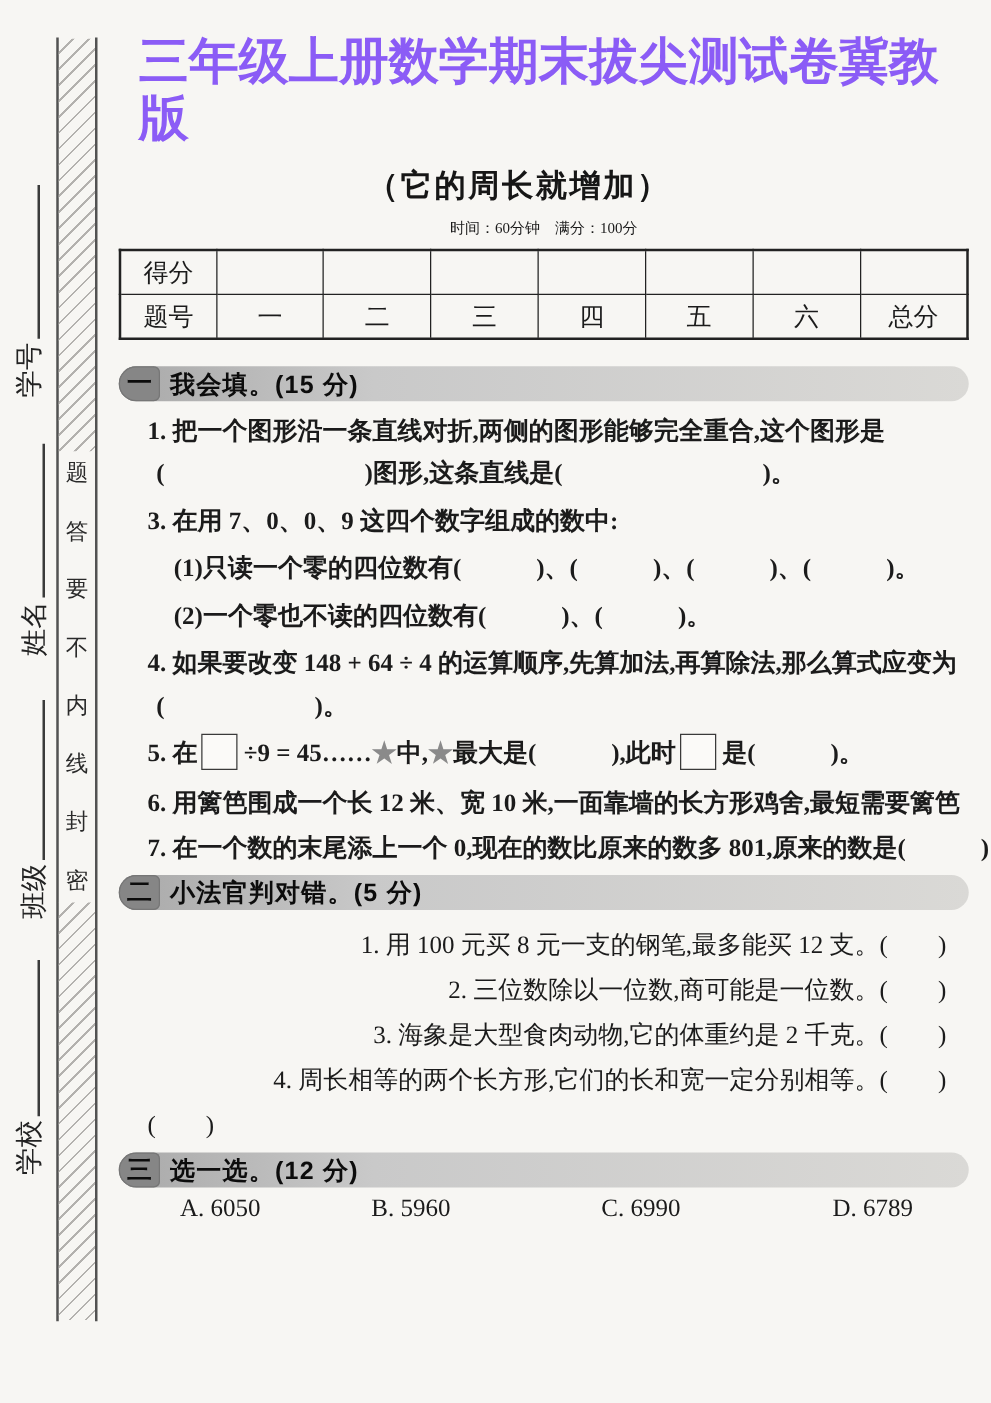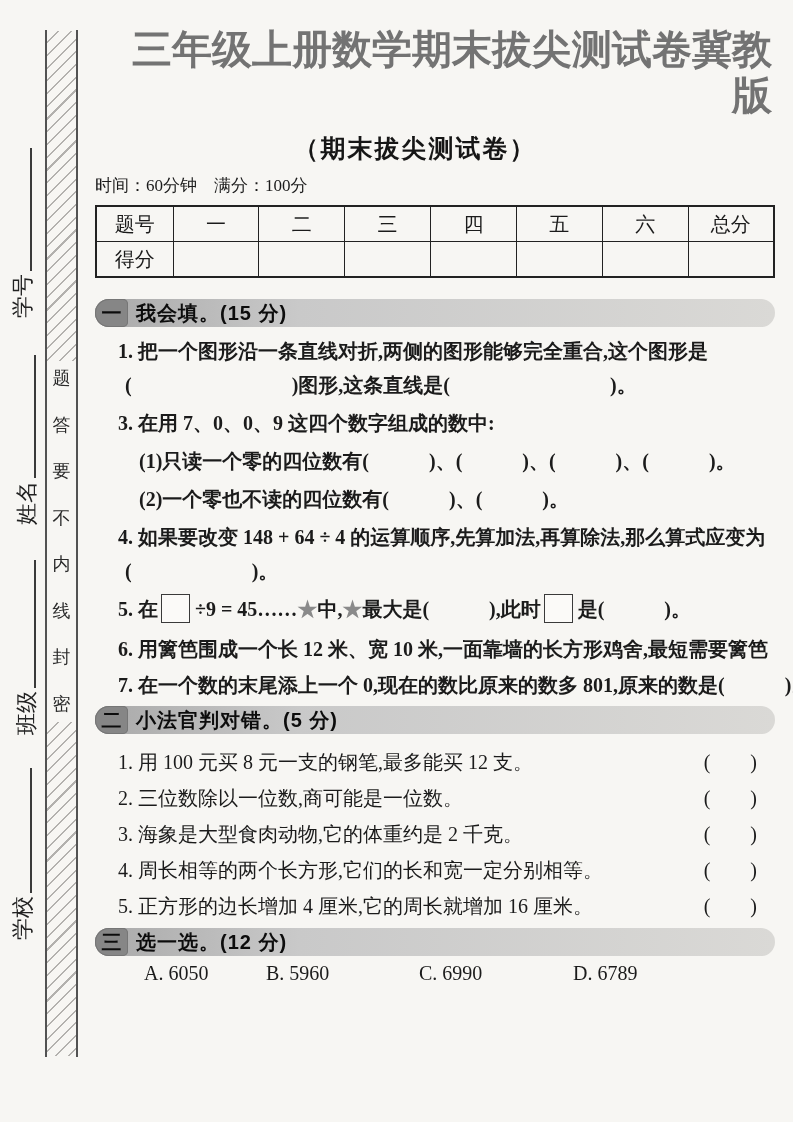--- a/index.html
+++ b/index.html
@@ -21,25 +21,25 @@
   .seal-chars { position:absolute; left:46px; top:360px; width:31px; height:362px;
     display:flex; flex-direction:column; justify-content:space-between; align-items:center;
     font-size:18px; color:#2a2a2a; box-sizing:border-box; padding:6px 0; }
   .side-label { position:absolute; height:30px; transform-origin:0 0; transform:rotate(-90deg);
     display:flex; align-items:flex-end; font-size:22px; color:#222; white-space:nowrap; }
   .side-label .ul { display:inline-block; border-bottom:2px solid #3a3a3a; height:4px;
     flex:1; margin-left:3px; margin-bottom:6px; }
 
   
   .main { position:absolute; left:95px; top:0; width:680px; }
-  .title { margin:26px 3px 0; font-family:"Liberation Sans", sans-serif; font-weight:bold;
-    font-size:40px; line-height:1.15; text-align:right; color:#737373; letter-spacing:0; }
+  .title { margin:26px 16px 0; font-family:"Liberation Sans", sans-serif; font-weight:bold;
+    font-size:40px; line-height:1.15; text-align:left; color:#8b5cf6; letter-spacing:0; }
   .subtitle { margin:14px 0 0 -40px; text-align:center; font-family:"Liberation Sans", sans-serif;
     font-weight:bold; font-size:25px; letter-spacing:2px; color:#161616; }
-  .info { margin-top:9px; text-align:left; font-size:17px; }
+  .info { margin-top:9px; text-align:center; font-size:12px; }
 
   table.score { margin-top:8px; width:100%; border-collapse:collapse; table-layout:fixed;
     border:2.5px solid #222; background:transparent; }
   table.score td { border:1.6px solid #222; height:34px; text-align:center;
     font-size:20px; padding:0; }
 
   .secbar { margin-top:21px; height:28px; border-radius:14px;
     background:linear-gradient(to right,#a9a9a9,#c9c9c9 30%,#dad9d6);
     display:flex; align-items:center;
     font-family:"Liberation Sans", sans-serif; font-weight:bold; }
@@ -52,24 +52,24 @@
   .q.cont { padding-left:30px; }
   .q.sub  { padding-left:44px; }
   .mt0{margin-top:0} .mt2{margin-top:2px} .mt4{margin-top:4px} .mt6{margin-top:6px}
   .mt7{margin-top:7px} .mt10{margin-top:10px}
 
   .sqbox { display:inline-block; width:27px; height:27px; border:1.5px solid #3a3a3a;
     vertical-align:-7px; margin:0 5px 0 3px; background:#fbfaf8; }
   .star { color:#8a8a8a; }
 
   .tf { display:flex; font-size:20px; line-height:36px; padding:0 18px 0 23px; }
-  .tf .txt { flex:1; white-space:nowrap; overflow:hidden; }
+  .tf .txt { flex:1; white-space:nowrap; overflow:hidden;text-align:right; }
   .tf .ans { flex:none; }
 
-  .opts { display:flex; font-size:20px; line-height:34px; padding-left:49px; white-space:nowrap; }
+  .opts { display:flex; font-size:20px; line-height:34px; padding-left:49px; white-space:nowrap;gap:31px; }
   .opt-a { width:122px; } .opt-b { width:153px; } .opt-c { width:154px; }
 </style>
 </head>
 <body>
 
 <div class="page">
 
   <div class="rule rule-l"></div>
   <div class="rule rule-r"></div>
   <div class="hatch hatch-top"></div>
@@ -99,55 +99,55 @@
       <span class="ul"></span>
   </div>
   <div class="side-label" style="left:8px;  top:940px; width:172px;">
     <span>学校</span>
       <span class="ul"></span>
   </div>
 
   <div class="main">
 
     <h1 class="title">三年级上册数学期末拔尖测试卷冀教版</h1>
-    <div class="subtitle">（期末拔尖测试卷）</div>
+    <div class="subtitle">（它的周长就增加）</div>
     <div class="info">时间：60分钟　满分：100分</div>
 
     <table class="score">
       <colgroup>
           <col style="width:77px">
           <col>
           <col>
           <col>
           <col>
           <col>
           <col>
           <col>
         </colgroup>
       <tbody>
           <tr>
+        <td>得分</td>
+        <td></td>
+        <td></td>
+        <td></td>
+        <td></td>
+        <td></td>
+        <td></td>
+        <td></td>
+      </tr>
+      <tr>
         <td>题号</td>
         <td>一</td>
         <td>二</td>
         <td>三</td>
         <td>四</td>
         <td>五</td>
         <td>六</td>
         <td>总分</td>
       </tr>
-      <tr>
-        <td>得分</td>
-        <td></td>
-        <td></td>
-        <td></td>
-        <td></td>
-        <td></td>
-        <td></td>
-        <td></td>
-      </tr>
     </tbody>
       </table>
 
     <div class="secbar">
       <span class="cap">一</span>
       <span class="st">我会填。(15 分)</span>
     </div>
     <div class="q mt7">1. 把一个图形沿一条直线对折,两侧的图形能够完全重合,这个图形是</div>
     <div class="q cont mt0">(　　　　　　　　)图形,这条直线是(　　　　　　　　)。</div>
     <div class="q mt4">3. 在用 7、0、0、9 这四个数字组成的数中:</div>
@@ -175,21 +175,20 @@
     </div>
     <div class="tf">
       <span class="txt">3. 海象是大型食肉动物,它的体重约是 2 千克。</span>
       <span class="ans">(　　)</span>
     </div>
     <div class="tf">
       <span class="txt">4. 周长相等的两个长方形,它们的长和宽一定分别相等。</span>
       <span class="ans">(　　)</span>
     </div>
     <div class="tf">
-      <span class="txt">5. 正方形的边长增加 4 厘米,它的周长就增加 16 厘米。</span>
       <span class="ans">(　　)</span>
     </div>
 
     <div class="secbar mt4">
       <span class="cap">三</span>
       <span class="st">选一选。(12 分)</span>
     </div>
     <div class="opts">
       <span class="opt-a">A. 6050</span>
       <span class="opt-b">B. 5960</span>

